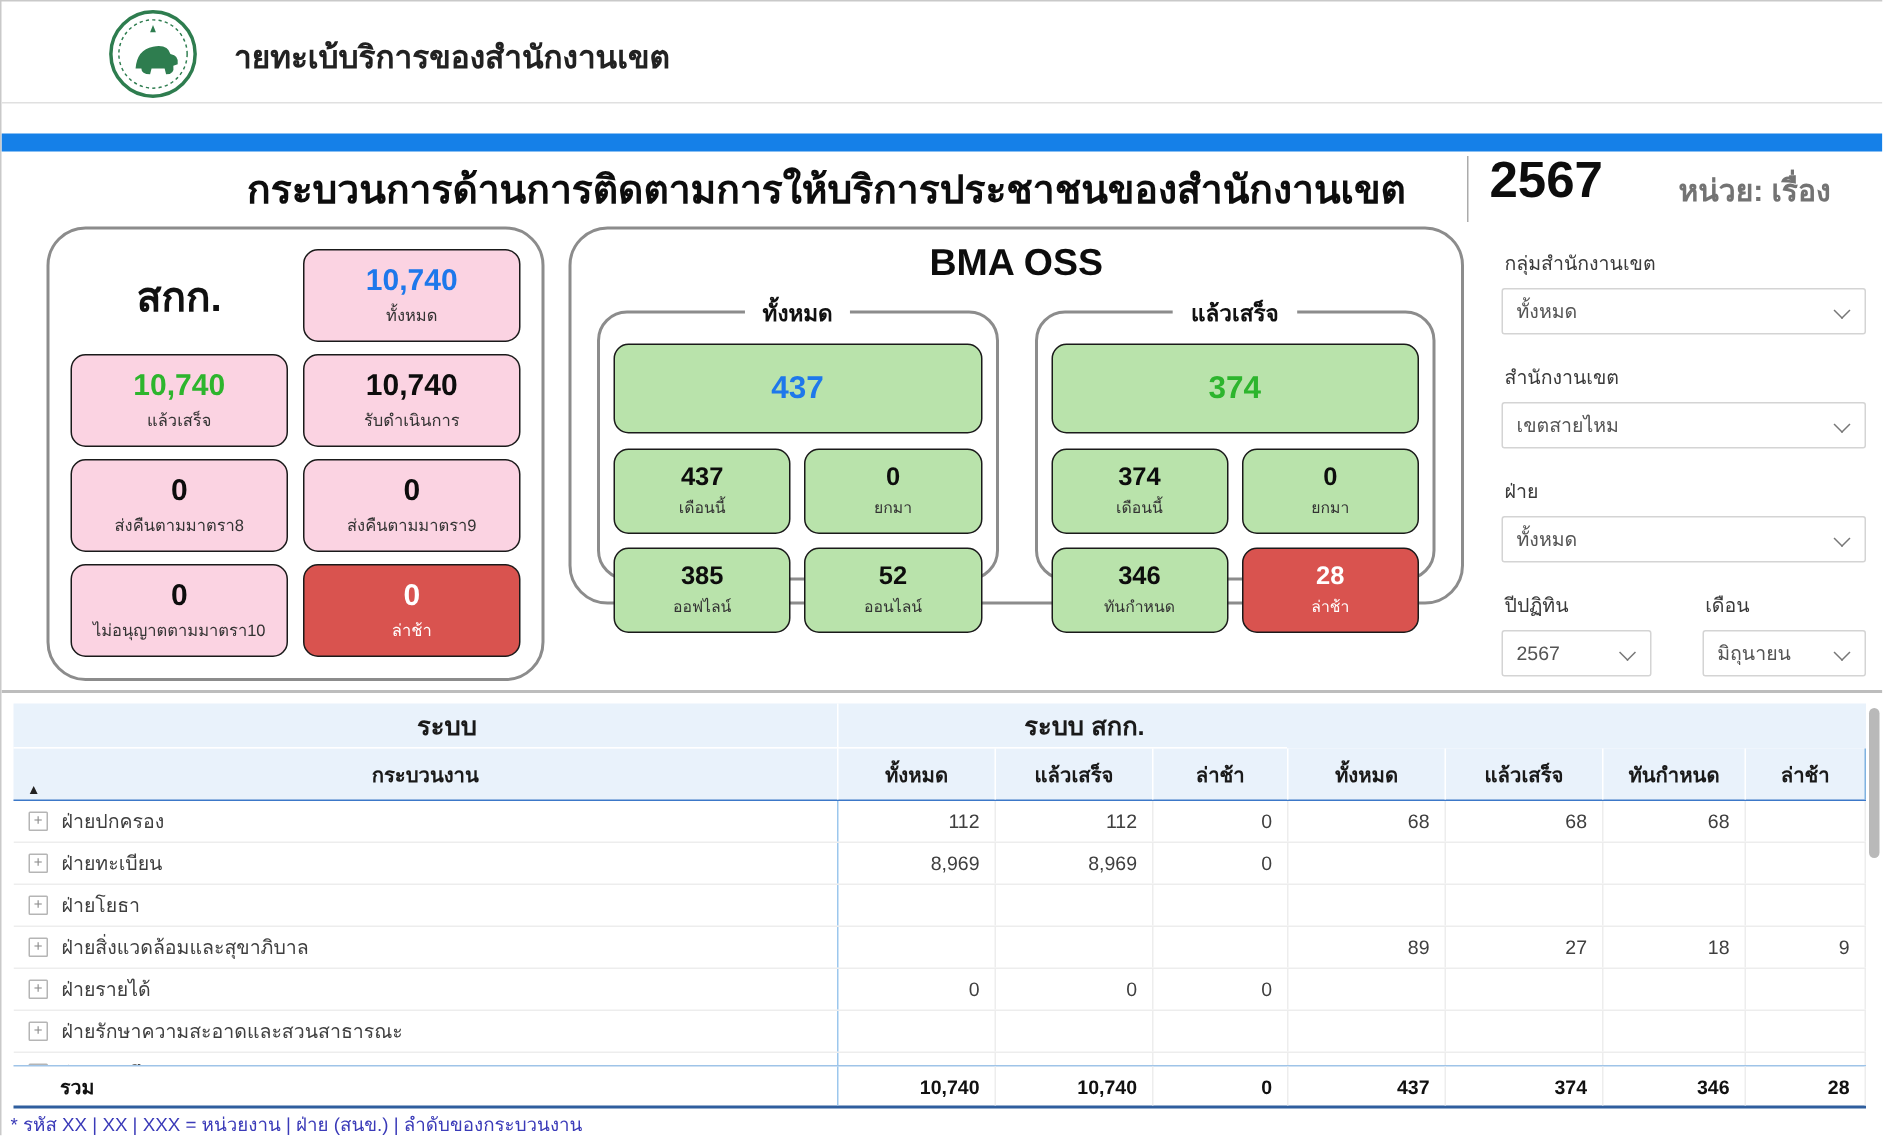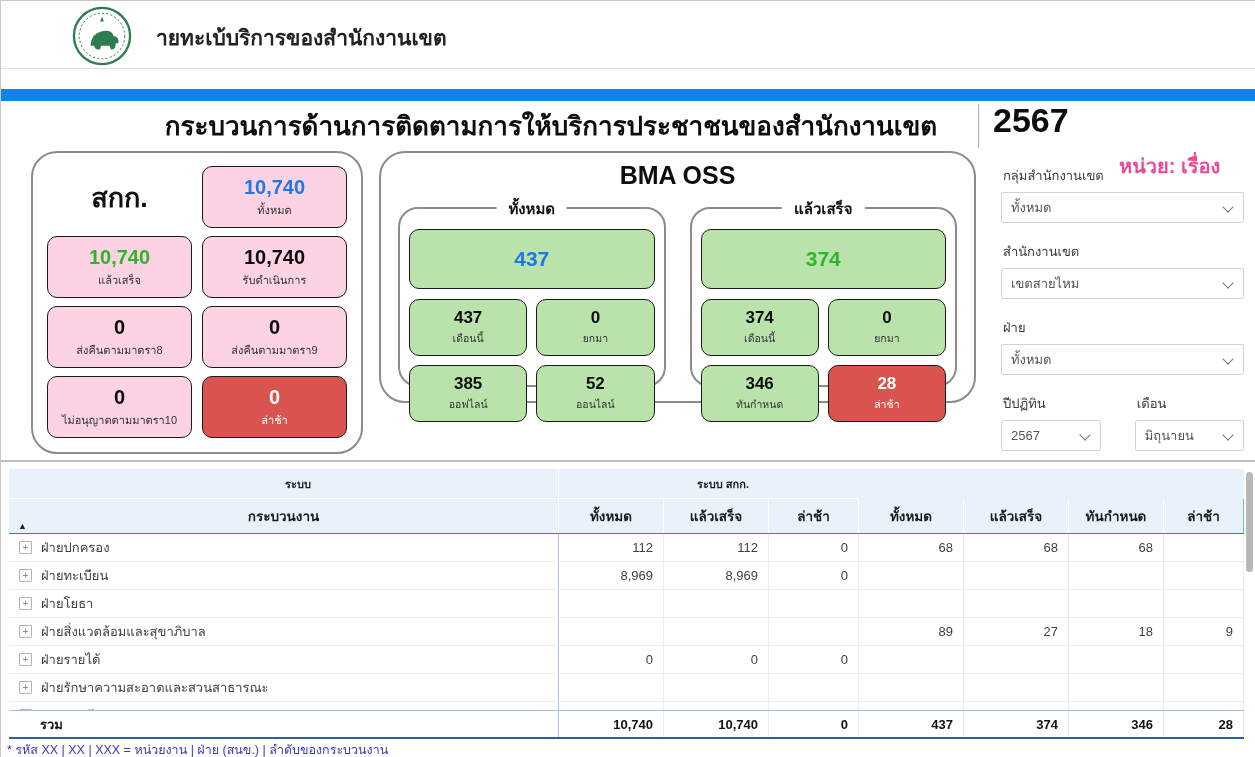--- a/index.html
+++ b/index.html
@@ -12,21 +12,21 @@
   .logo-wrap{position:absolute;left:70px;top:4px;width:62px;height:62px;}
   .app-title{position:absolute;left:155px;top:20px;font-size:21px;font-weight:600;color:#222;}
 
   .blue-bar{position:absolute;left:0;top:88px;width:100%;height:12px;background:#1580e8;}
 
   
   .main-title{position:absolute;left:130px;top:104px;width:840px;text-align:center;
               font-size:26px;font-weight:bold;color:#0d0d0d;}
   .title-divider{position:absolute;left:977px;top:103px;width:1px;height:44px;background:#ababab;}
   .year-big{position:absolute;left:992px;top:100px;font-size:34px;font-weight:bold;color:#0d0d0d;}
-  .unit-label{position:absolute;left:1118px;top:110px;width:125px;font-size:20px;font-weight:bold;color:#ec4899;margin-top:39px;}
+  .unit-label{position:absolute;left:1118px;top:110px;width:125px;font-size:20px;font-weight:bold;color:#737373;}
 
   
   .panel{position:absolute;border:2px solid #8c8c8c;border-radius:26px;background:#fff;box-sizing:border-box;}
   #sakk-panel{left:30px;top:150px;width:332px;height:303px;}
   #bma-panel{left:378px;top:150px;width:597px;height:252px;}
 
   .sakk-grid{display:grid;grid-template-columns:1fr 1fr;grid-auto-rows:62px;gap:8px 10px;padding:13px 14px;}
   .sakk-title{display:flex;align-items:center;justify-content:center;font-size:27px;font-weight:bold;color:#111;}
 
   .card{border:1px solid #1a1a1a;border-radius:10px;display:flex;flex-direction:column;
@@ -62,21 +62,21 @@
   .f-row{display:flex;gap:34px;}
   .f-col1{width:106px;} .f-col2{width:116px;}
   .f-row .f-select{width:100%;}
 
   
   .hsep{position:absolute;left:0;top:459px;width:100%;height:2px;background:#bdbdbd;}
 
   
   .table-wrap{position:absolute;left:8px;top:468px;width:1235px;}
   .ghead{display:grid;grid-template-columns:549px 300px 386px;height:30px;background:#e9f2fb;}
-  .ghead .gcell{display:flex;align-items:center;justify-content:center;font-size:11px;font-weight:bold;
+  .ghead .gcell{display:flex;align-items:center;justify-content:center;font-size:17px;font-weight:bold;
                 color:#1a1a1a;border-left:1px solid #fff;border-bottom:1px solid #fff;padding-left:29px;}
   .ghead .gcell:first-child{border-left:none;}
   .chead{display:grid;grid-template-columns:549px 105px 105px 90px 105px 105px 95px 81px;height:34px;
          background:#e9f2fb;border-bottom:1px solid #3c78c8;}
   .chead .ccell{position:relative;display:flex;align-items:center;justify-content:center;
                 font-size:13.5px;font-weight:bold;color:#1a1a1a;border-left:1px solid #fff;cursor:pointer;}
   .chead .ccell:first-child{border-left:none;}
   .chead .ccell:last-child{border-right:1px solid #7fb2e0;}
   .sort-arrow{position:absolute;left:9px;bottom:2px;font-size:9px;color:#222;}
 

